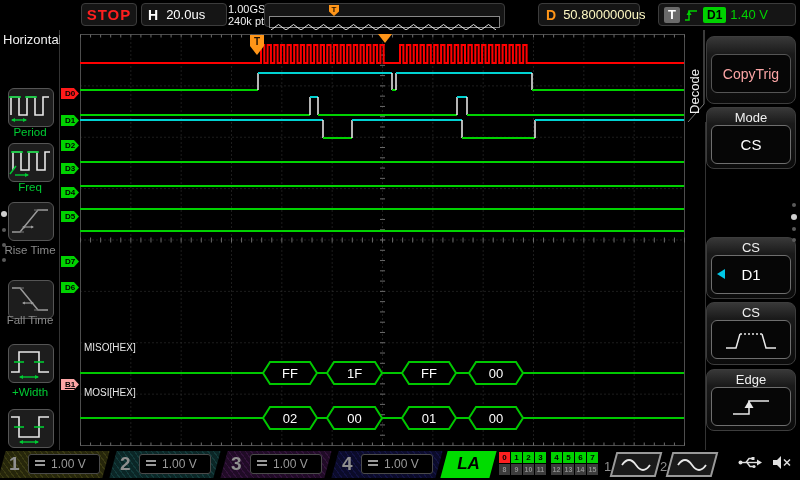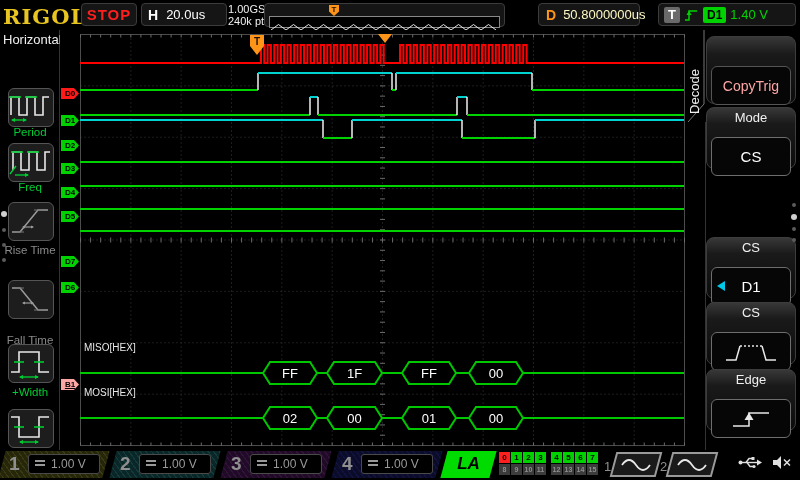--- a/index.html
+++ b/index.html
@@ -50,21 +50,21 @@
   .chtag.red{background:#ff1a1a;}
   .chtag.bus{background:#fca5a5;text-decoration:underline;}
   .buslabel{position:absolute;left:24px;color:#e8e8e8;font-size:10px;}
   
   #rightbar{position:absolute;left:686px;top:30px;width:114px;height:420px;background:#000;}
   #decode-tab{position:absolute;left:-1px;top:22px;width:18px;height:76px;}
   #decode-tab span{position:absolute;left:-28px;top:32px;width:74px;transform:rotate(-90deg);
     color:#f0f0f0;font-size:13px;text-align:center;}
   .rgroup{position:absolute;left:20px;width:90px;border:1px solid #3d3d3d;border-radius:8px;
     background:linear-gradient(#383838 0%,#1a1a1a 26%,#0b0b0b 100%);box-sizing:border-box;}
-  .rtitle{height:28px;text-align:center;color:#f0f0f0;font-size:13px;line-height:19px;}
+  .rtitle{height:16px;text-align:center;color:#f0f0f0;font-size:13px;line-height:19px;}
   .rvalue{margin:1px 4px 4px 4px;height:37px;border:1px solid #6e6e6e;border-radius:6px;background:#060606;
     display:flex;align-items:center;justify-content:center;color:#fff;font-size:15px;position:relative;}
   .rvalue.dim{color:#fca5a5;font-size:14px;border-color:#555;}
   .tri-left{position:absolute;left:5px;top:13px;width:0;height:0;border-top:5px solid transparent;
     border-bottom:5px solid transparent;border-right:8px solid #00c8e8;}
   #rdots{position:absolute;left:106px;top:166px;}
   #rdots span{display:block;width:4px;height:4px;border-radius:50%;background:#5a5a5a;margin:7px 0;}
   #rdots span.act{width:6px;height:6px;background:#cfcfcf;margin-left:-1px;}
   #rpanel-line{position:absolute;left:19px;top:92px;width:1px;height:328px;background:#333;}
   
@@ -97,21 +97,20 @@
   .srcblock .bg{position:absolute;inset:0;transform:skewX(-15deg);background:#1a1a1a;border:2px solid #9a9a9a;}
   .srcnum{position:absolute;top:9px;color:#8f8f8f;font-size:13px;}
   #bricons{position:absolute;left:738px;top:5px;display:flex;gap:10px;align-items:center;}
 </style>
 </head>
 <body>
 
 <div id="screen">
 
   <div id="topbar">
-    <div id="logo" class="abs">RIGOL</div>
     <div id="stop-box" class="tbox">
       <span>STOP</span>
     </div>
     <div id="h-box" class="tbox">
       <span class="hl">H</span>
       <span class="hv">20.0us</span>
     </div>
     <div id="srate" class="abs">
       <div>1.00GSa/s</div>
       <div>240k pts</div>
@@ -188,21 +187,21 @@
       <div class="libtn" style="top:250px">
         <svg width="42" height="35" viewBox="0 0 42 35">
           <polyline points="3,7 11,7 29,29 39,29" fill="none" stroke="#9a9a9a" stroke-width="1.5"></polyline>
           <line x1="7" y1="7" x2="15" y2="7" stroke="#777" stroke-width="1"></line>
           <line x1="25" y1="29" x2="33" y2="29" stroke="#777" stroke-width="1"></line>
           <line x1="14" y1="22" x2="24" y2="22" stroke="#9a9a9a" stroke-width="1.2"></line>
           <polygon points="13,22 16,20.5 16,23.5" fill="#9a9a9a"></polygon>
             <polygon points="25,22 22,20.5 22,23.5" fill="#9a9a9a"></polygon>
         </svg>
       </div>
-      <div class="lilabel off" style="top:304px">Fall Time</div>
+      <div class="lilabel off" style="top:284px">Fall Time</div>
     </div>
 
     <div class="litem">
       <div class="libtn" style="top:314px">
         <svg width="42" height="35" viewBox="0 0 42 35">
           <polyline points="2,27 10,27 10,7 30,7 30,27 40,27" fill="none" stroke="#e8e8e8" stroke-width="1.6"></polyline>
           <line x1="5" y1="17" x2="15" y2="17" stroke="#00cc33" stroke-width="1.6"></line>
           <line x1="25" y1="17" x2="35" y2="17" stroke="#00cc33" stroke-width="1.6"></line>
           <line x1="11" y1="32" x2="29" y2="32" stroke="#00cc33" stroke-width="1.4"></line>
           <polygon points="10,32 14,30 14,34" fill="#00cc33"></polygon>

